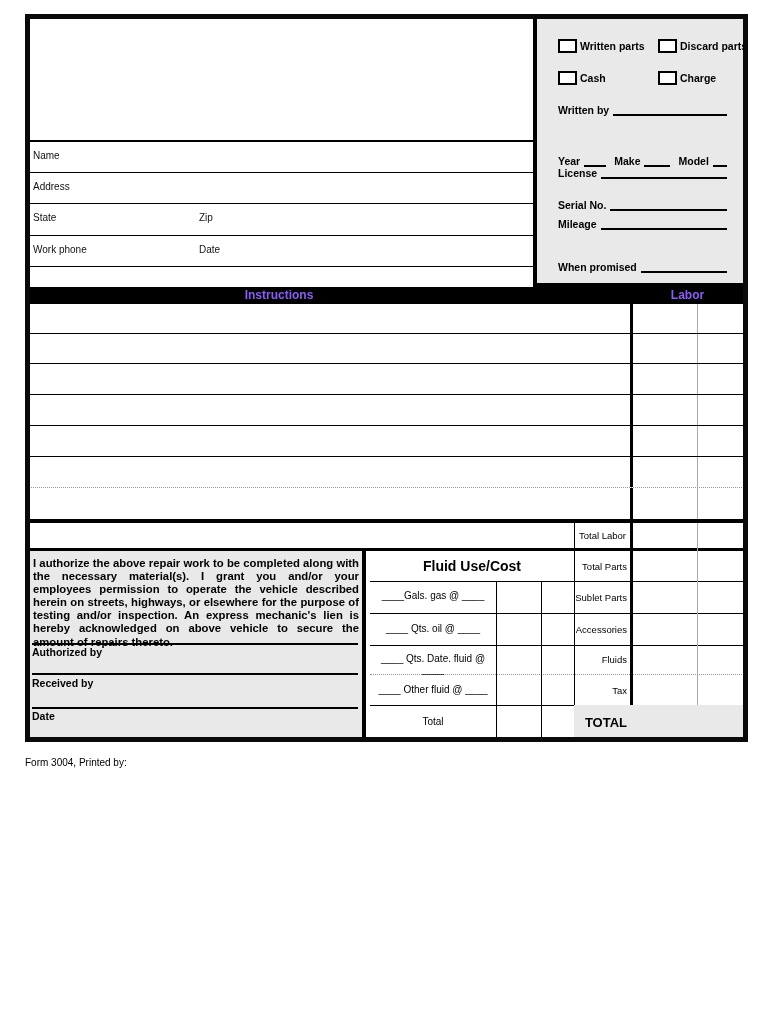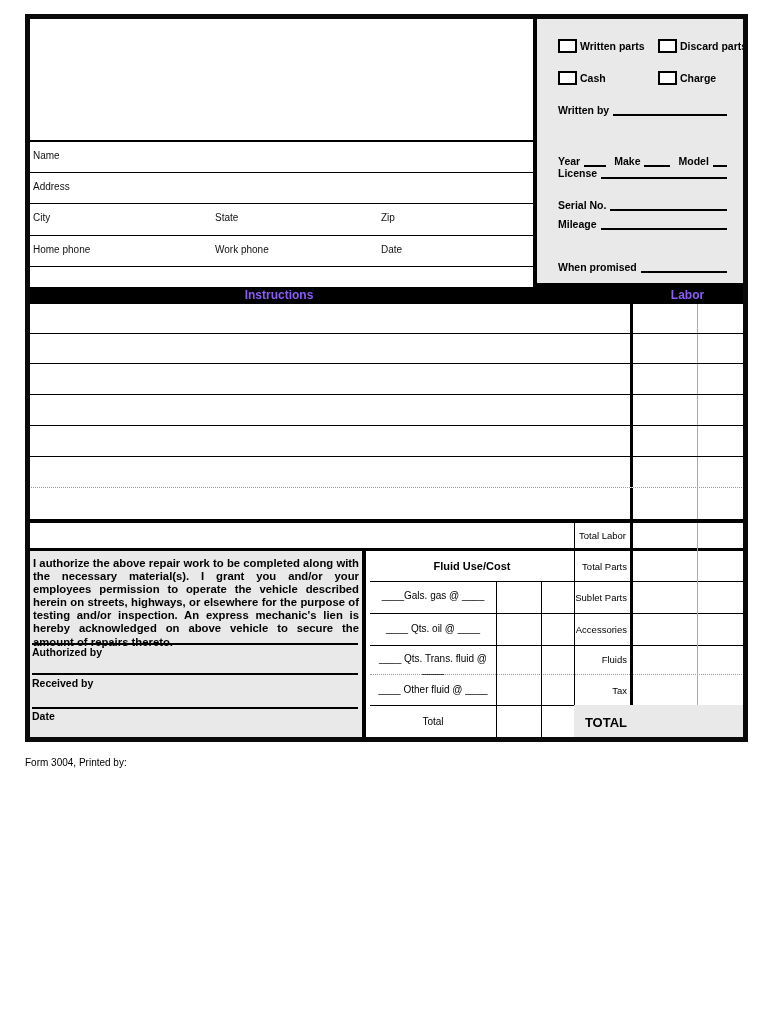--- a/index.html
+++ b/index.html
@@ -48,44 +48,42 @@
               border-right:4px solid #000;box-sizing:border-box;z-index:3;}
   #auth-text{position:absolute;left:33px;top:557px;width:326px;font-size:11.3px;font-weight:bold;
              line-height:1.16;text-align:justify;z-index:6;}
   .sig-line{position:absolute;left:32px;width:326px;height:2px;background:#000;z-index:6;}
   .sig-lbl{position:absolute;left:32px;font-size:10.5px;font-weight:bold;z-index:6;}
   #disclaimer{position:absolute;left:25px;top:523px;width:545px;height:25px;line-height:25px;
               text-align:center;font-style:italic;font-size:10.3px;z-index:6;}
   #total-labor-lbl{position:absolute;left:575px;top:523px;width:55px;height:25px;line-height:25px;
                    text-align:center;font-size:9.5px;z-index:6;}
   #fluid-header{position:absolute;left:370px;top:551px;width:204px;height:30px;line-height:30px;
-                text-align:center;font-weight:bold;font-size:11px;z-index:6;}
+                text-align:center;font-weight:bold;font-size:14px;z-index:6;}
   #footer-text{position:absolute;left:25px;top:757px;font-size:10px;}
 </style>
 </head>
 <body>
 
 <div id="page">
 
   <div class="abs" style="left:30px;top:19px;width:503px;height:121px;background:#fff;"></div>
   <div class="hline" style="left:25px;top:140px;width:508px;height:2px;"></div>
 
   <div class="cust-row" style="top:173px;height:31px;">
     <div class="cust-cell" style="width:100%;"><span class="lbl">Address</span></div>
   </div>
   <div class="cust-row" style="top:142px;height:31px;">
     <div class="cust-cell" style="width:100%;"><span class="lbl">Name</span></div>
   </div>
   <div class="cust-row" style="top:204px;height:32px;">
-    <div class="cust-cell" style="width:182px;"><span class="lbl">City</span></div>
     <div class="cust-cell" style="width:166px;"><span class="lbl">State</span></div>
     <div class="cust-cell" style="flex:1;"><span class="lbl">Zip</span></div>
   </div>
   <div class="cust-row" style="top:236px;height:31px;">
-    <div class="cust-cell" style="width:182px;"><span class="lbl">Home phone</span></div>
     <div class="cust-cell" style="width:166px;"><span class="lbl">Work phone</span></div>
     <div class="cust-cell" style="flex:1;"><span class="lbl">Date</span></div>
   </div>
 
   <div class="abs gray" style="left:533px;top:14px;width:215px;height:273px;border-left:4px solid #000;border-bottom:4px solid #000;box-sizing:border-box;"></div>
 
   <div class="cbwrap" style="left:558px;top:39px;">
     <span class="checkbox"></span>
     <span class="blbl">Written parts</span>
   </div>
@@ -190,21 +188,21 @@
   <div class="sig-line" style="top:643px;"></div>
   <div class="sig-lbl" style="top:646px;">Authorized by</div>
   <div class="sig-line" style="top:673px;"></div>
   <div class="sig-lbl" style="top:677px;">Received by</div>
   <div class="sig-line" style="top:707px;"></div>
   <div class="sig-lbl" style="top:710px;">Date</div>
 
   <div id="fluid-header">Fluid Use/Cost</div>
   <div class="fluid-txt" style="top:590px;">____Gals. gas @ ____</div>
   <div class="fluid-txt" style="top:623px;">____ Qts. oil @ ____</div>
-  <div class="fluid-txt" style="top:653px;">____ Qts. Trans. fluid @ ____</div>
+  <div class="fluid-txt" style="top:653px;">____ Qts. Date. fluid @ ____</div>
   <div class="fluid-txt" style="top:684px;">____ Other fluid @ ____</div>
   <div class="fluid-txt" style="top:716px;">Total</div>
 
   <div class="hline" style="left:370px;top:581px;width:378px;height:1px;"></div>
   <div class="hline" style="left:370px;top:613px;width:378px;height:1px;"></div>
   <div class="hline" style="left:370px;top:645px;width:378px;height:1px;"></div>
   <div class="abs" style="left:370px;top:674px;width:378px;height:0;border-top:1px dotted #999;"></div>
   <div class="hline" style="left:370px;top:705px;width:378px;height:1px;"></div>
 
   <div class="vline" style="left:496px;top:581px;width:1px;height:157px;"></div>

